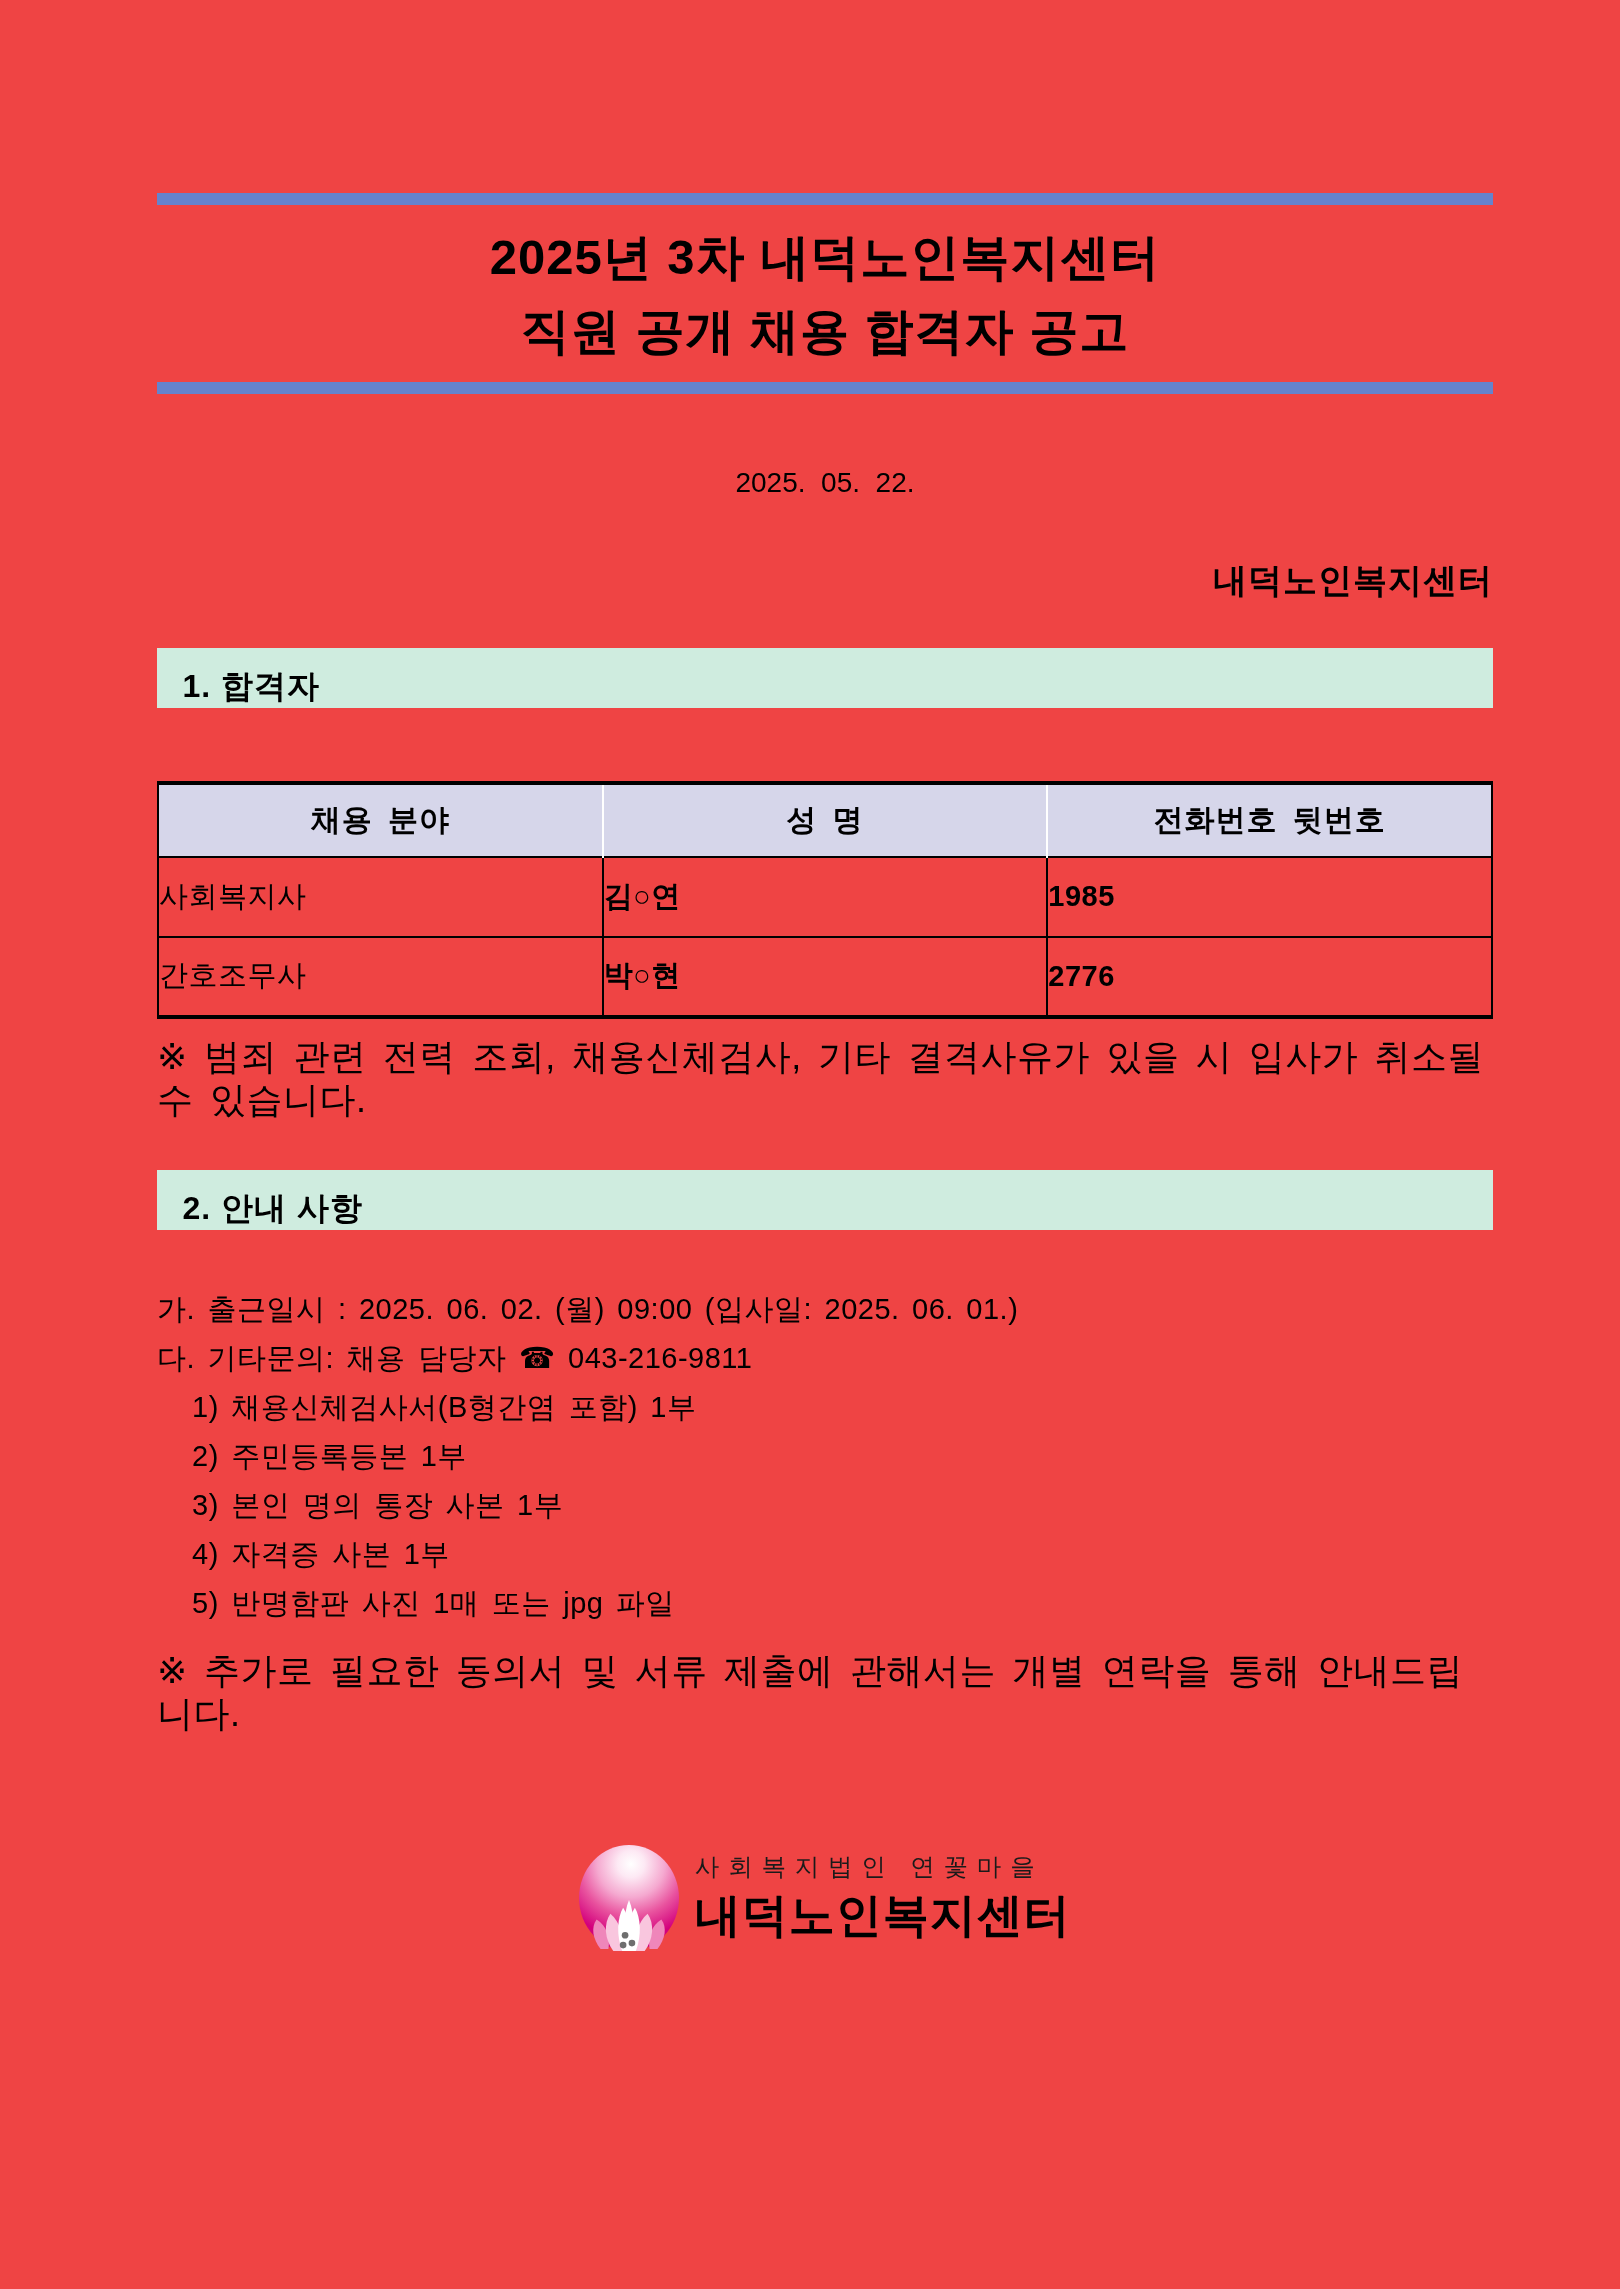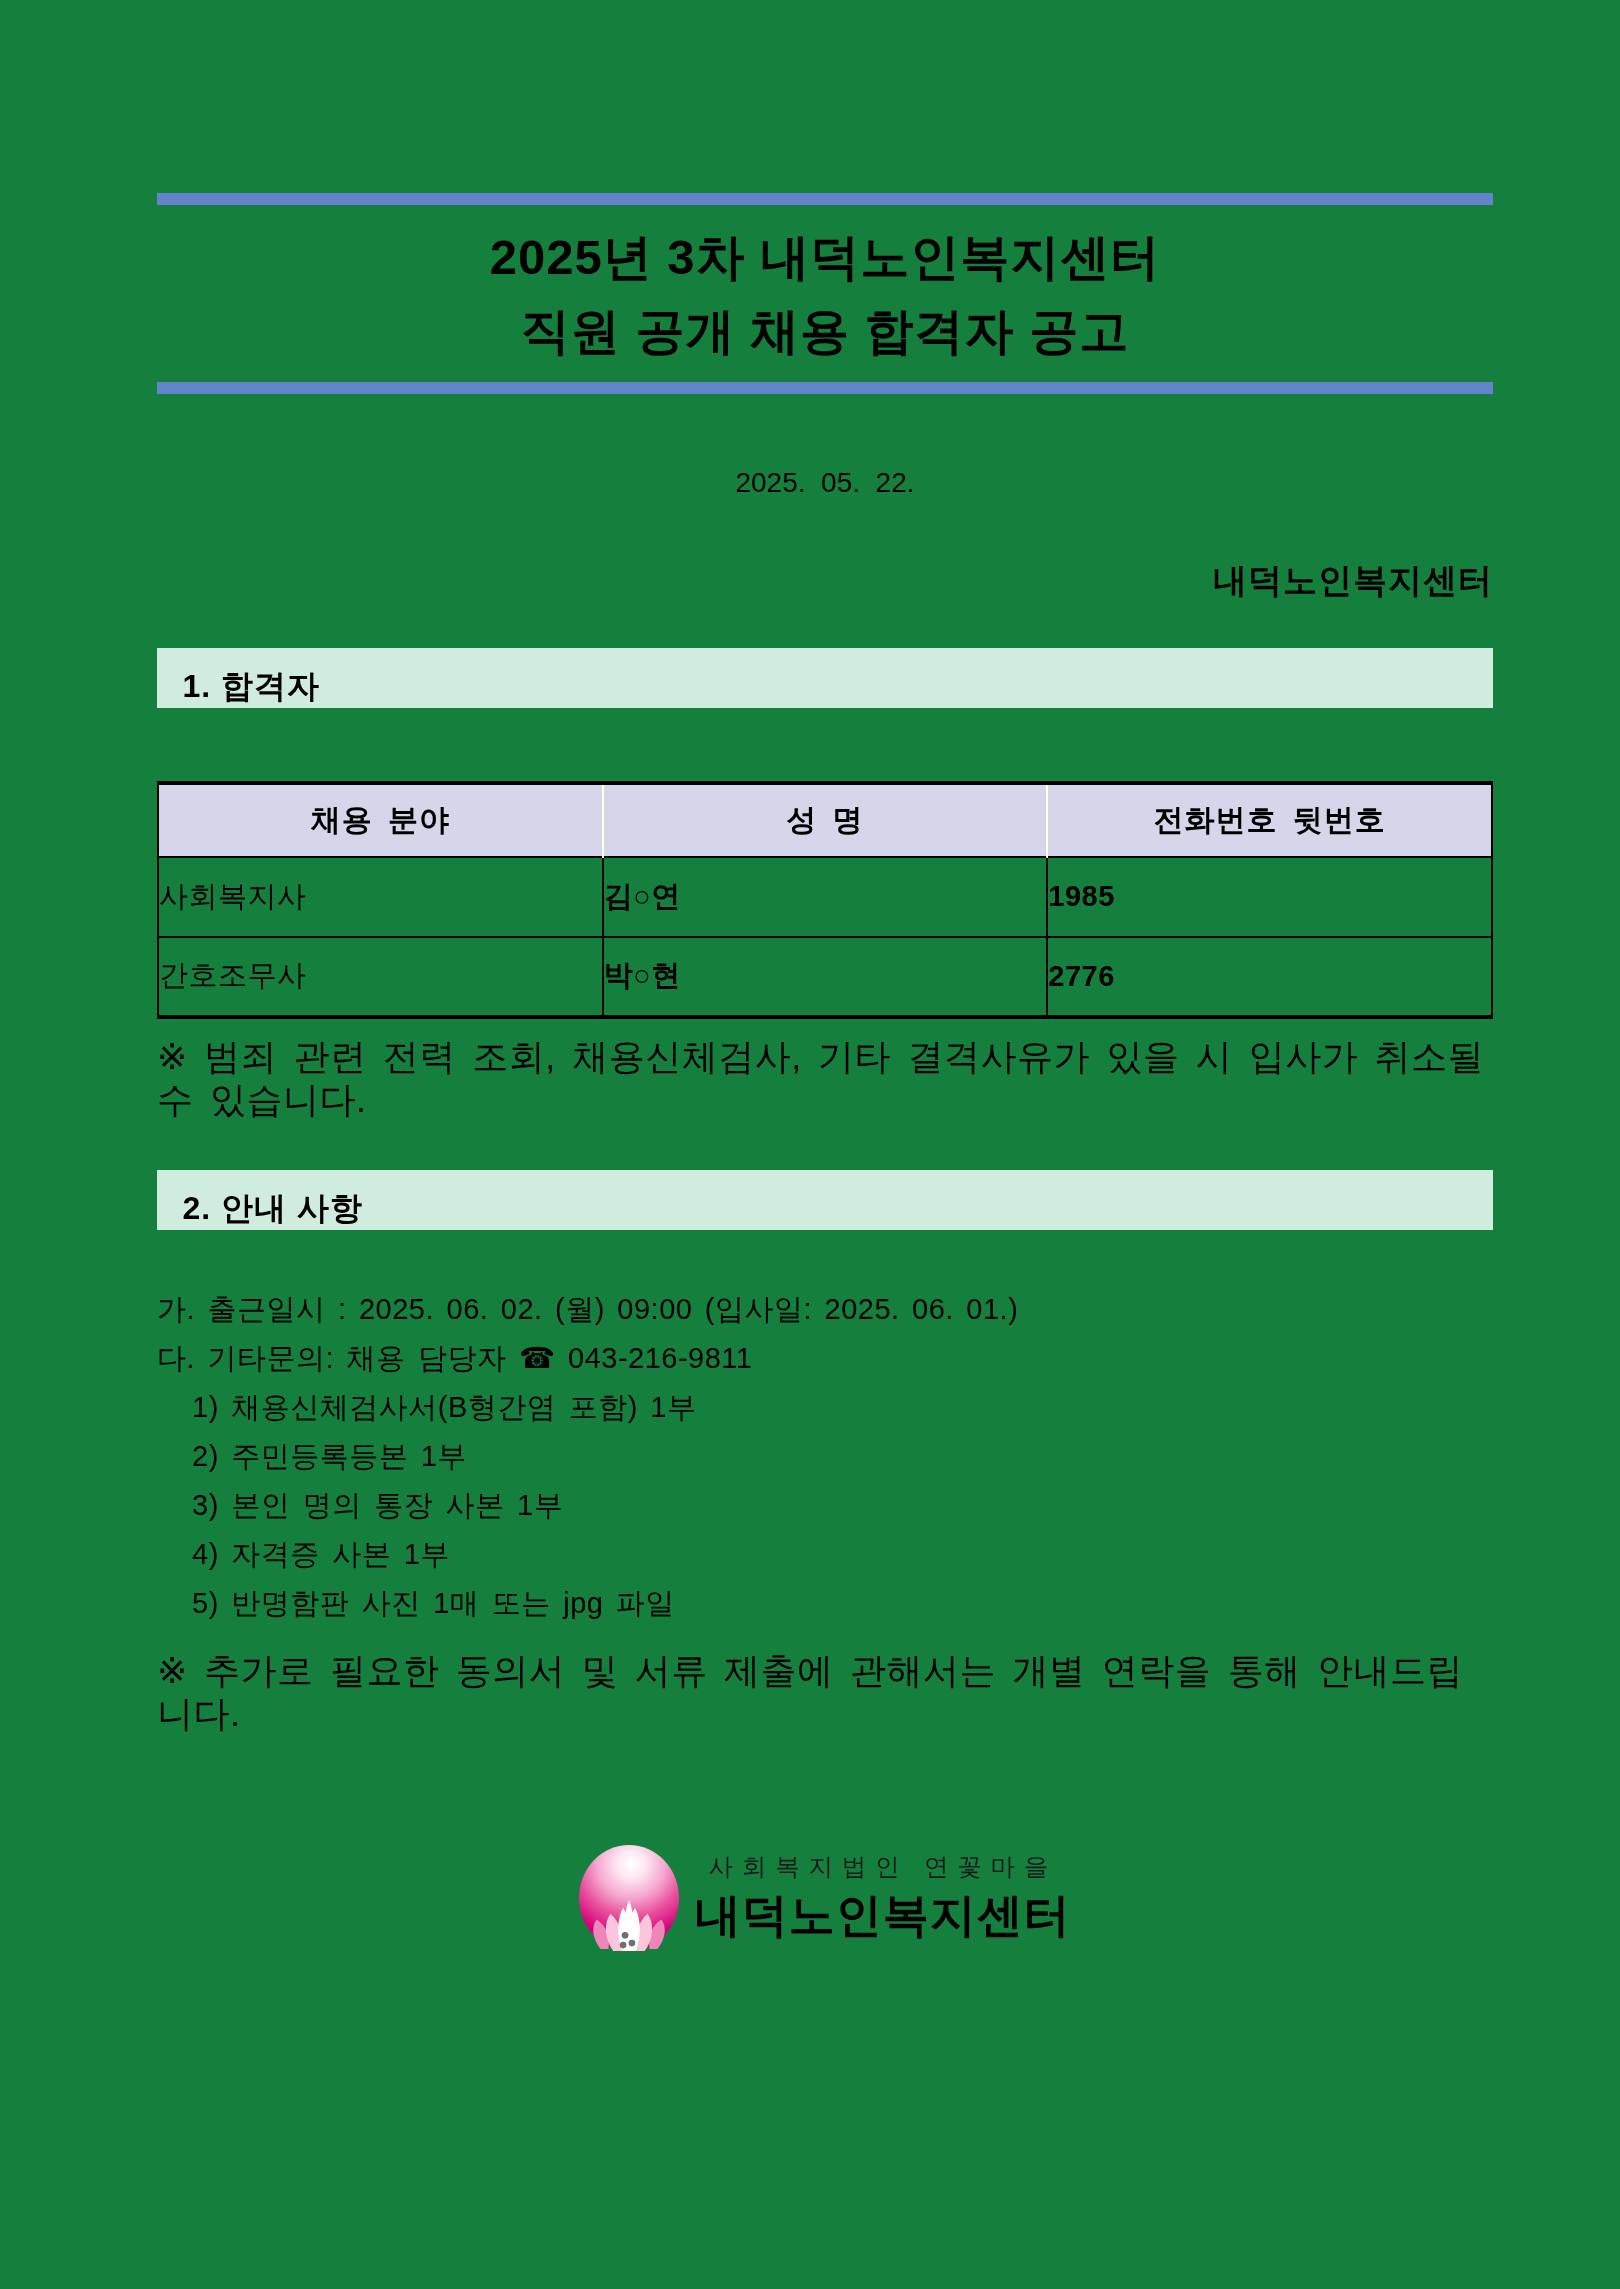--- a/index.html
+++ b/index.html
@@ -6,21 +6,21 @@
   html, body { background: #ffffff; }
   body {
     font-family: "Liberation Sans", "DejaVu Sans", sans-serif;
     color: #000000;
   }
   .page {
     position: relative;
     width: 1620px;
     height: 2290px;
     margin: 0 auto;
-    background: #15803d;
+    background: #ef4444;
     overflow: hidden;
   }
   .content {
     position: relative;
     margin: 0 157px 0 157px; 
     width: 1336px;
   }
 
   
   .accent-bar {
@@ -152,21 +152,21 @@
     flex: 0 0 auto;
   }
   .lotus-ball .ball {
     position: absolute;
     inset: 0;
     border-radius: 50%;
     background: radial-gradient(ellipse 75% 70% at 52% 18%,
       #ffffff 0%, #fde9f4 18%, #f5a9d0 45%, #e9549f 70%, #d3007c 100%);
   }
   .lotus-ball svg { position: absolute; left: 0; bottom: -2px; }
-  .logo-text { padding-top: 7.8px; text-align: center; }
+  .logo-text { padding-top: 7.8px; }
   .logo-text .foundation {
     font-size: 24.5px;
     letter-spacing: 8.8px;
     color: #1a1a1a;
     line-height: 29px;
   }
   .logo-text .center {
     margin-top: 7.8px;
     font-size: 46px;
     font-weight: bold;

